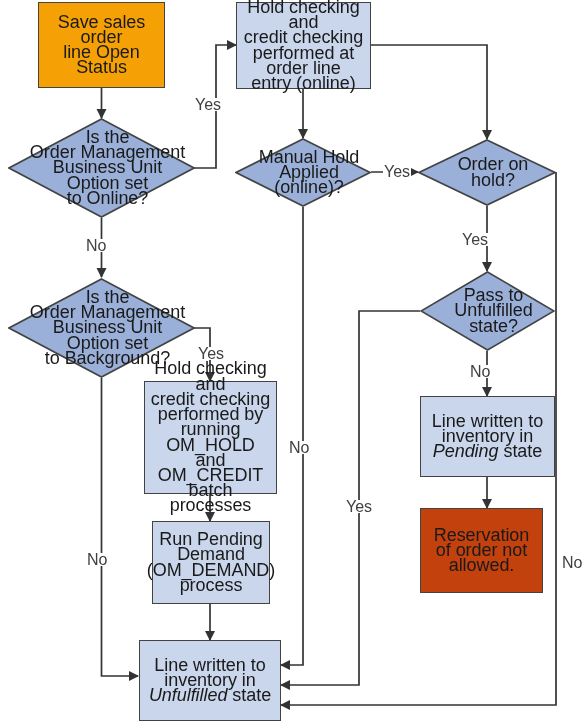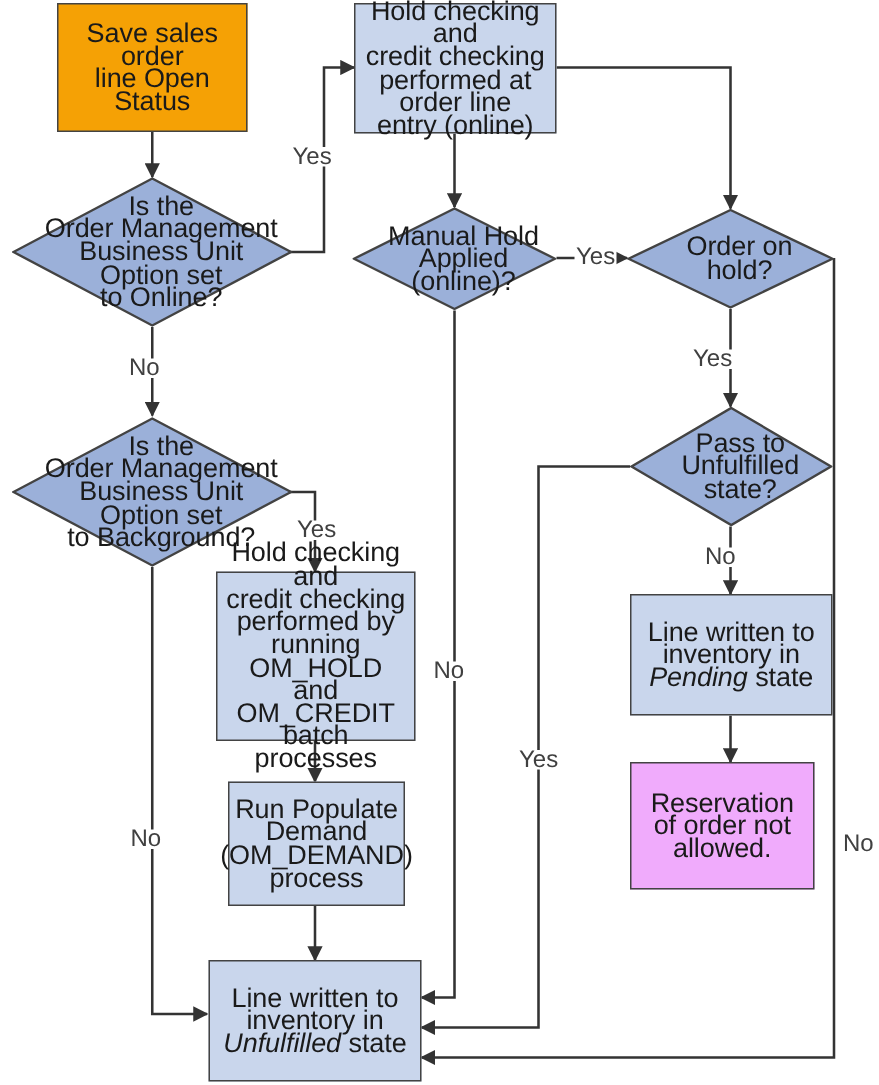--- a/index.html
+++ b/index.html
@@ -44,21 +44,21 @@
   .box {
     border: 1.4px solid #434343;
   }
   .box-start {
     background: #F5A105;
   }
   .box-light {
     background: #C9D6EC;
   }
   .box-dark {
-    background: #f0abfc;
+    background: #c2410c;
   }
   .diamond {
     background: transparent;
     border: none;
   }
   .diamond .dia-shape {
     position: absolute;
     left: 0; top: 0;
     width: 100%; height: 100%;
   }
@@ -184,21 +184,21 @@
   <div class="node box box-light" style="left:144px; top:381px; width:133px; height:113px;">
     <span class="node-text">Hold checking and
 credit checking
 performed by
 running OM_HOLD
 and OM_CREDIT
 batch processes</span>
   </div>
 
   <div class="node box box-light" style="left:152px; top:521px; width:118px; height:83px;">
-    <span class="node-text">Run Populate
+    <span class="node-text">Run Pending
 Demand
 (OM_DEMAND)
 process</span>
   </div>
 
   <div class="node box box-light" style="left:420px; top:396px; width:135px; height:81px;">
     <span class="node-text"><span>Line written to
 inventory in
 </span><span class="italic">Pending</span><span> state</span></span>
   </div>

